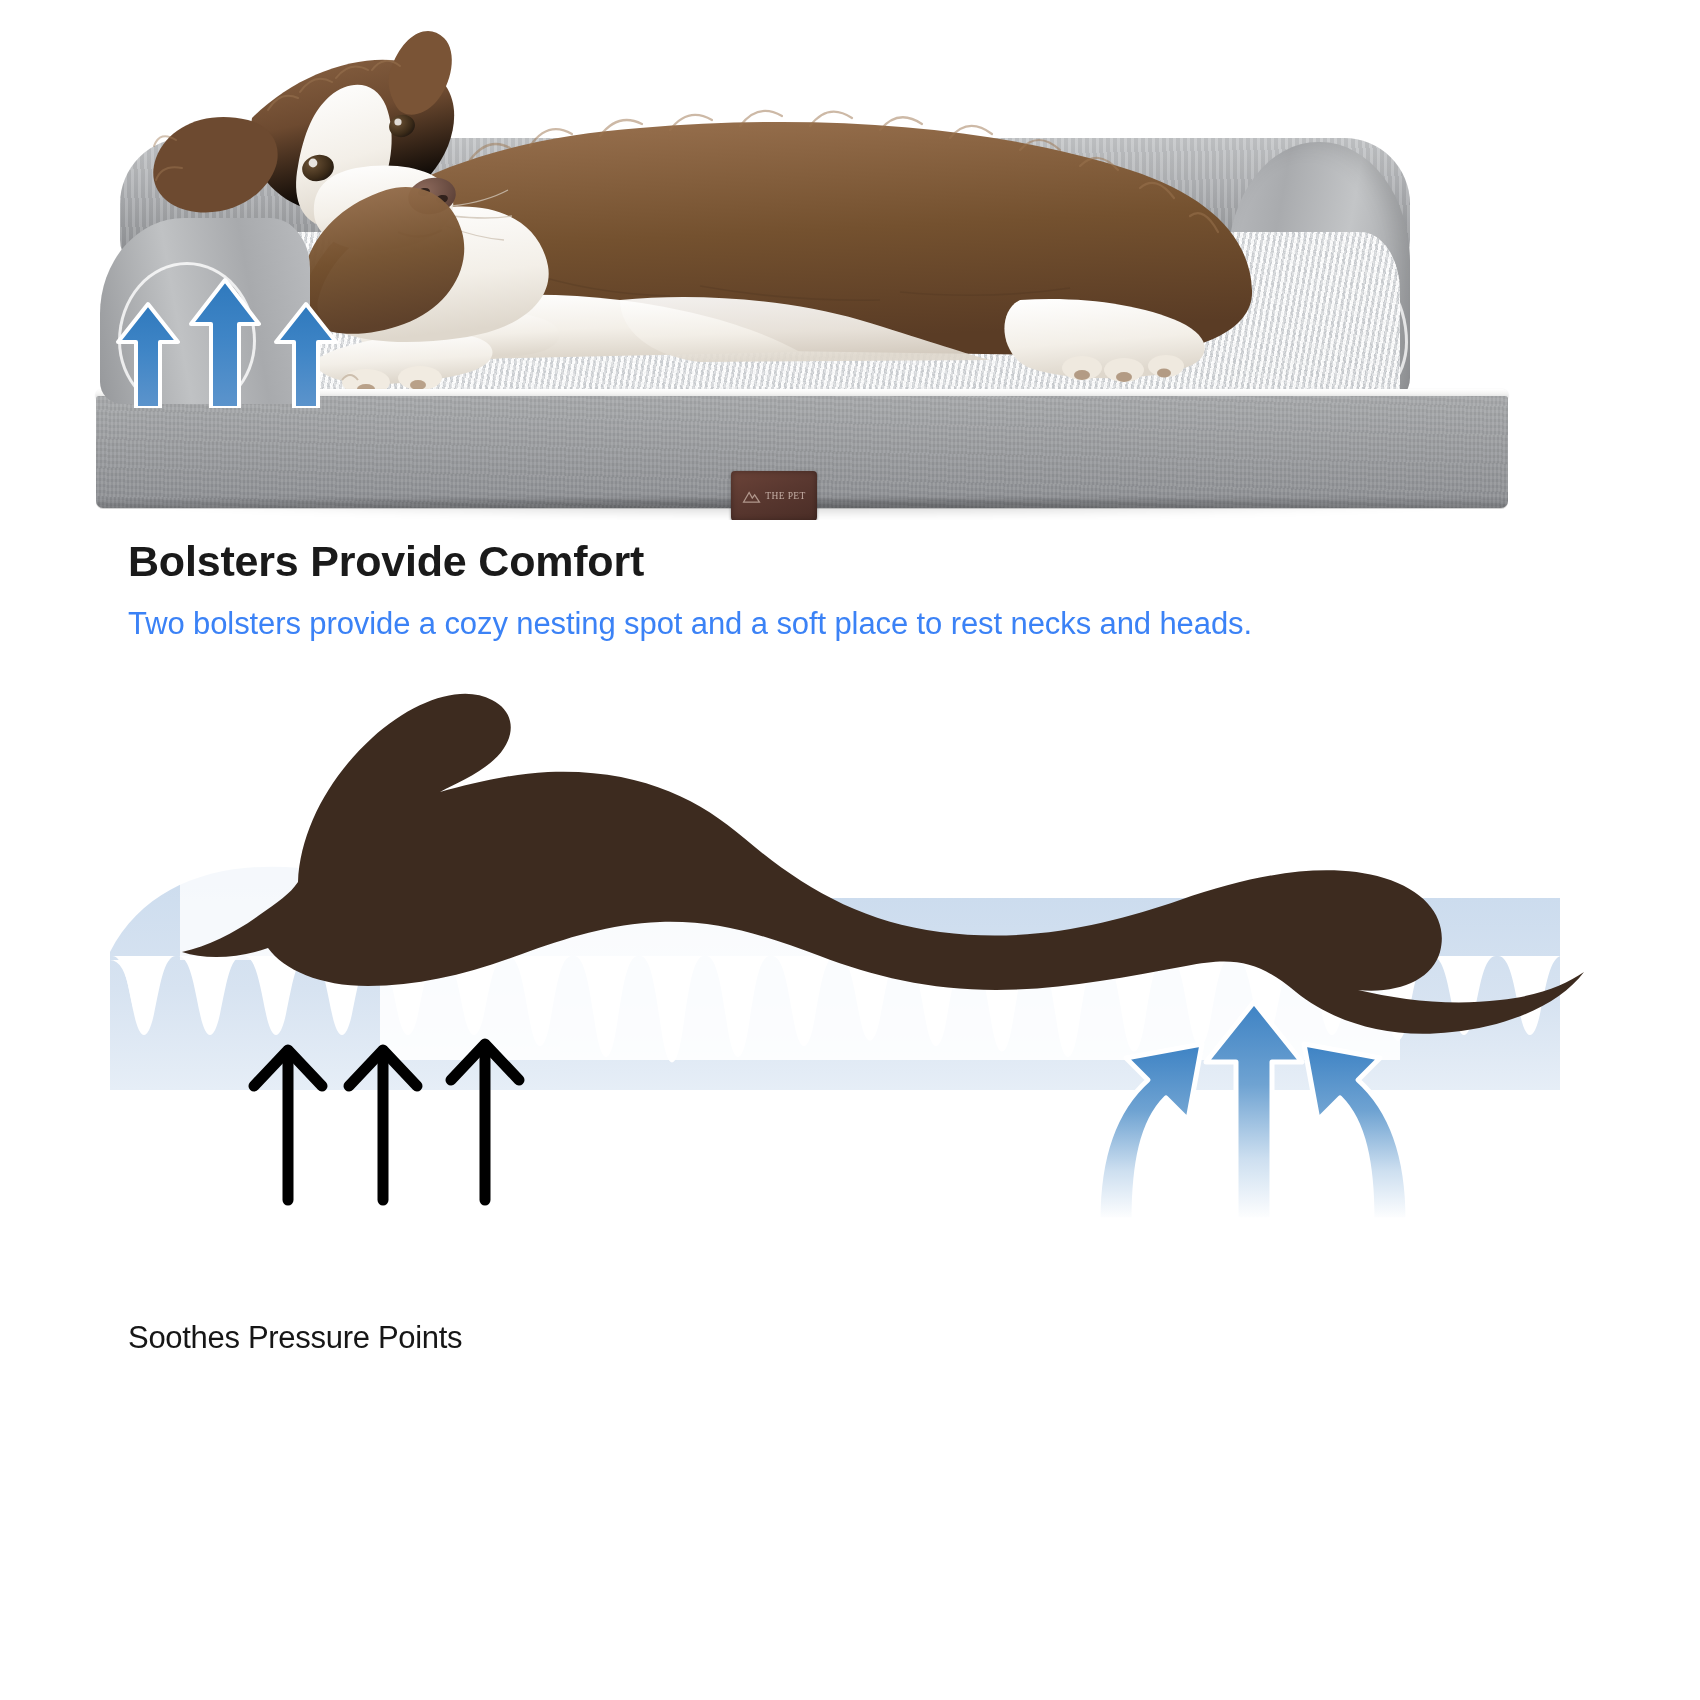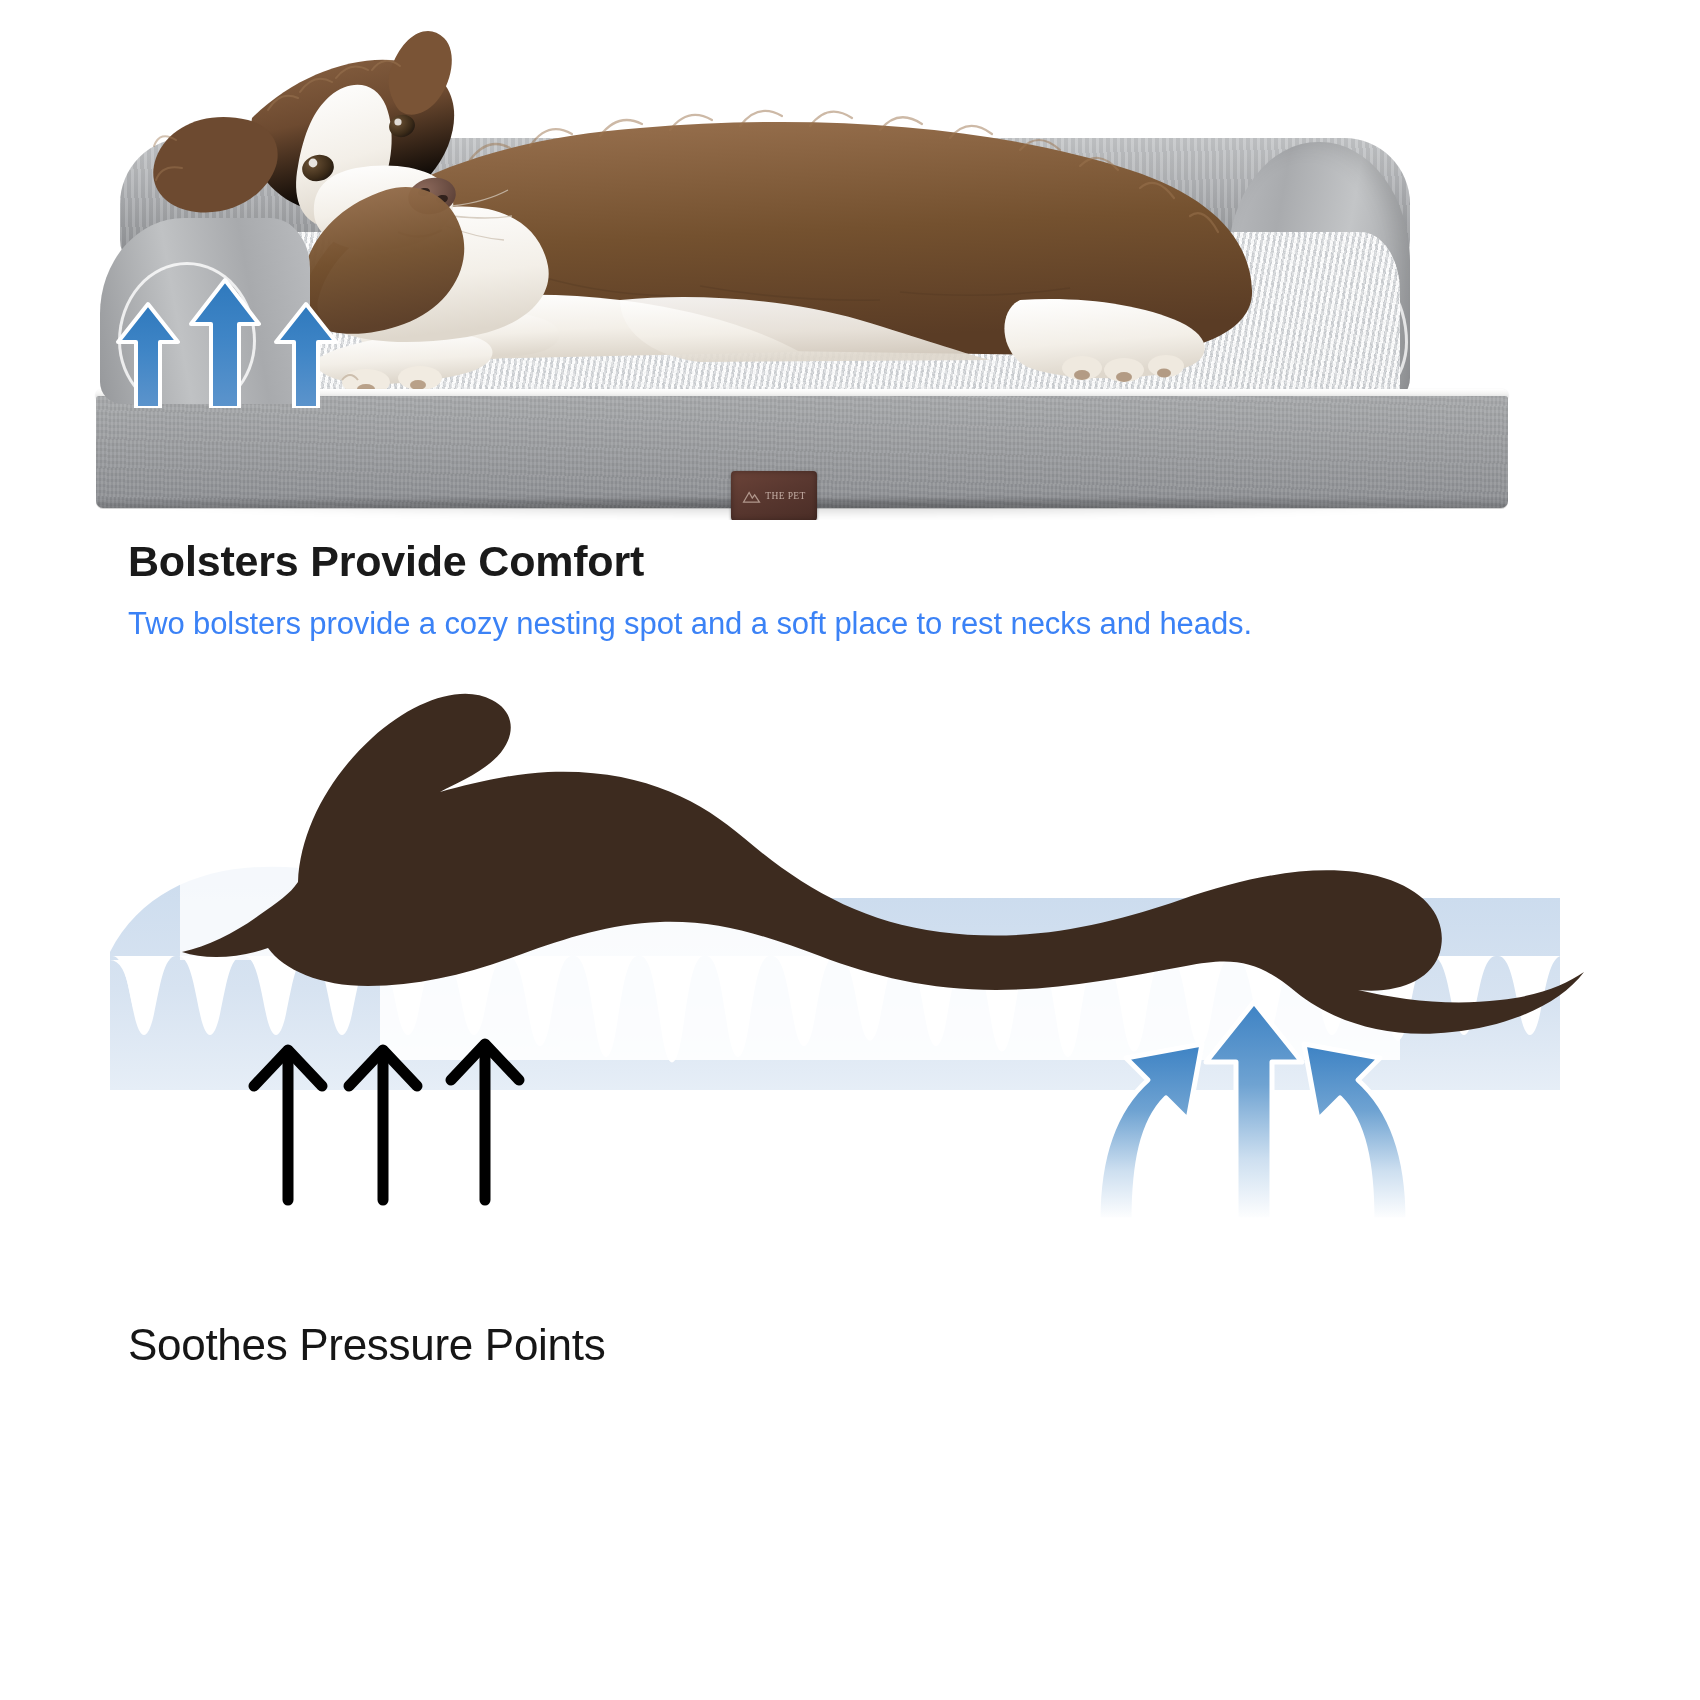--- a/index.html
+++ b/index.html
@@ -197,21 +197,21 @@
   }
 
   
   #diagram{
     position:absolute; left:0; top:660px; width:1700px; height:780px;
   }
 
   
   .cap{
     position:absolute;
-    font-size: 44px;
+    font-size: 31px;
     color:#161616;
     font-weight:400;
     letter-spacing:-.3px;
     white-space:nowrap;
   }
   #cap-left { left:128px;  top: 660px; }
   #cap-right{ left:1080px; top: 652px; }
 
   
   #banner{

